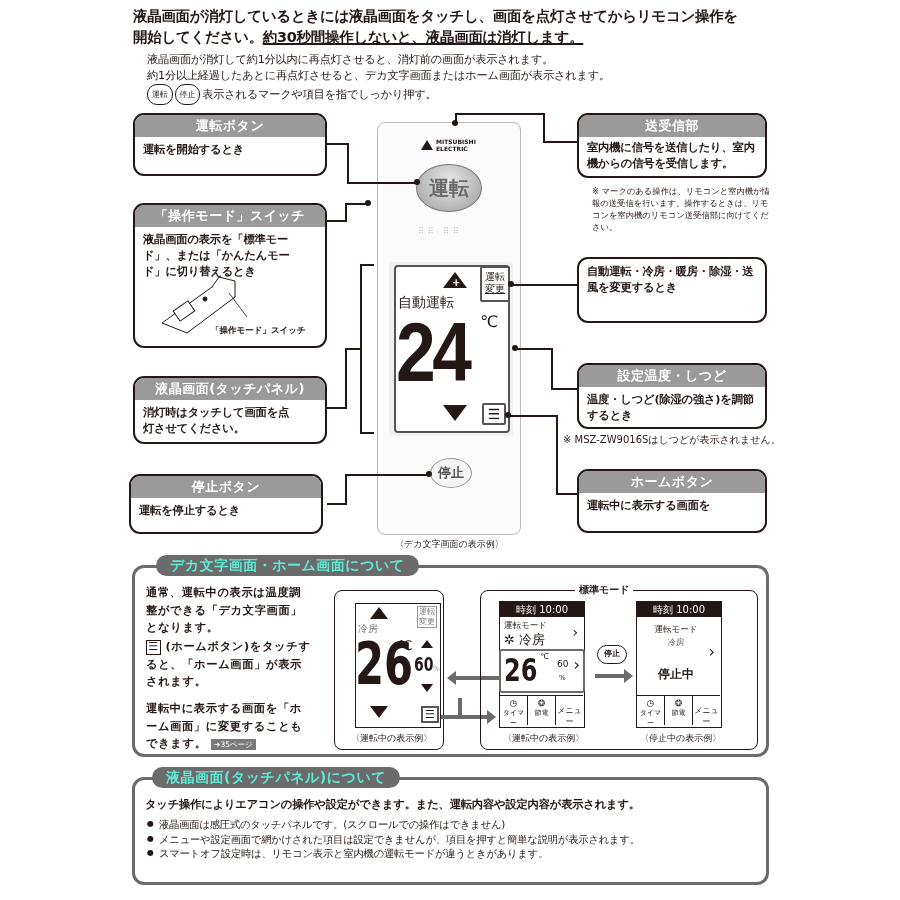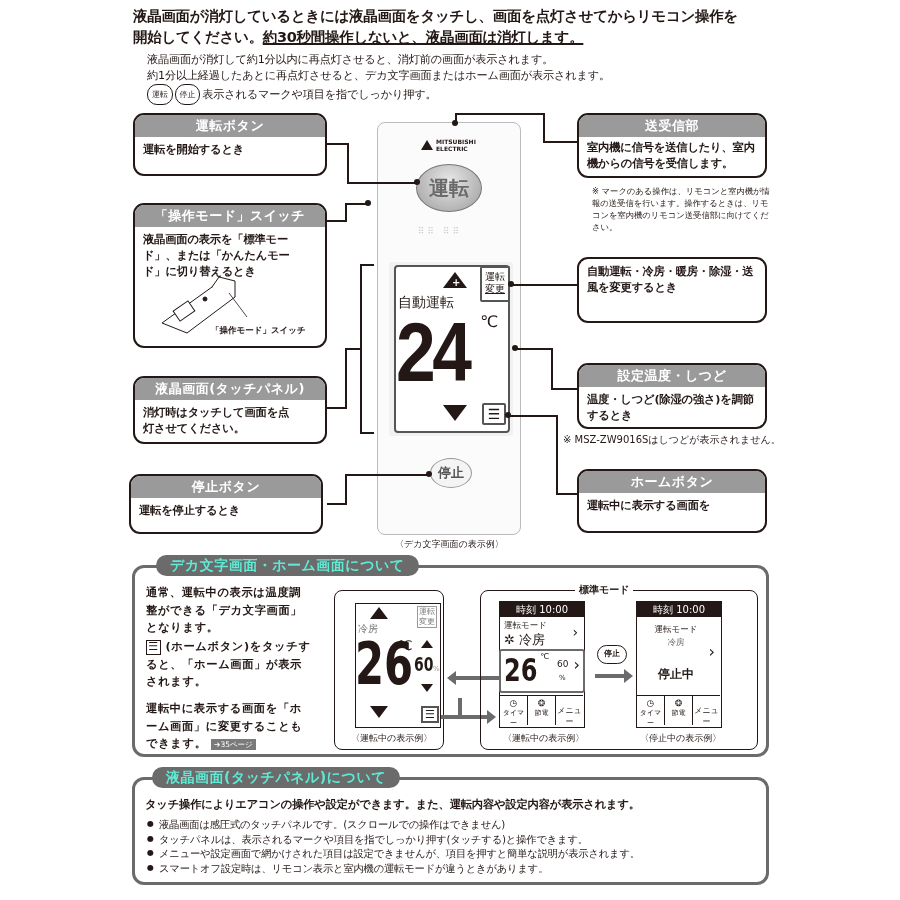--- a/index.html
+++ b/index.html
@@ -226,16 +226,15 @@
     <div style="flex:1;text-align:center;font-size:8px;padding-top:9px">メニュー</div>
   </div>
 </div>
 <div class="abs caption" style="left:640px;top:732px">〈停止中の表示例〉</div>
 
 <div class="section" style="left:132px;top:777px;width:637px;height:108px"></div>
 <div class="section-title" style="left:152px;top:767px">液晶画面(タッチパネル)について</div>
 <div class="abs" style="left:145px;top:797px;font-size:11.3px;font-weight:bold;letter-spacing:-0.2px">タッチ操作によりエアコンの操作や設定ができます。また、運転内容や設定内容が表示されます。</div>
 <ul class="abs bullets" style="left:145px;top:817px;width:620px">
   <li>液晶画面は感圧式のタッチパネルです。(スクロールでの操作はできません)</li>
-  <li>タッチパネルは、表示されるマークや項目を指でしっかり押す(タッチする)と操作できます。</li>
   <li>メニューや設定画面で網かけされた項目は設定できませんが、項目を押すと簡単な説明が表示されます。</li>
   <li>スマートオフ設定時は、リモコン表示と室内機の運転モードが違うときがあります。</li>
 </ul>
 
 </body></html>

